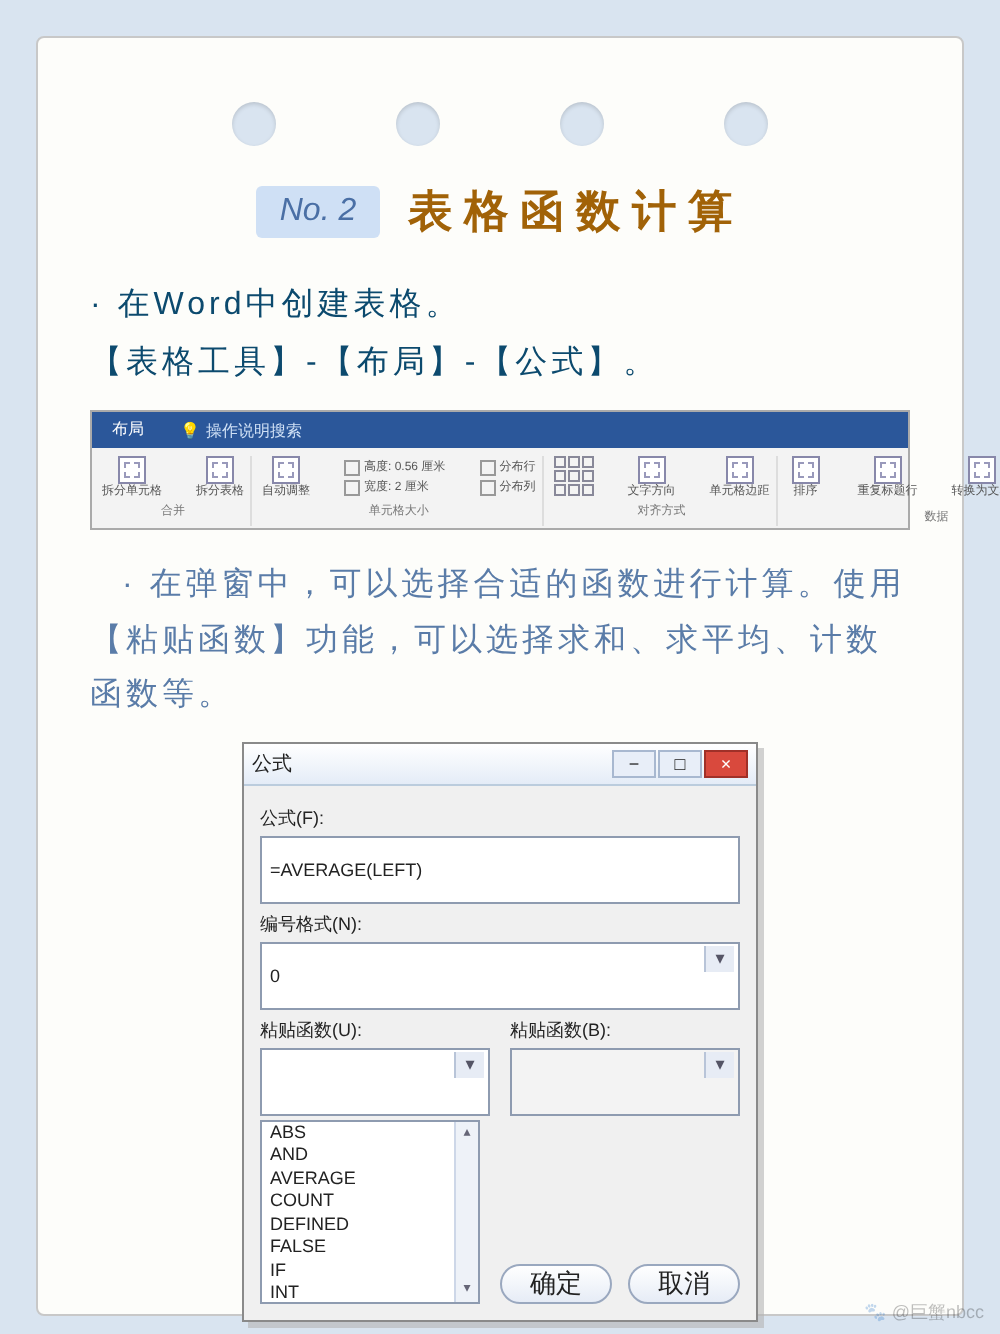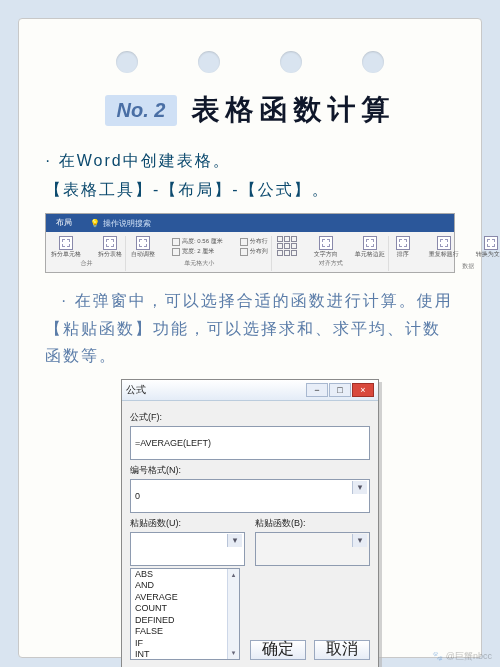--- a/index.html
+++ b/index.html
@@ -1,22 +1,22 @@
 <!DOCTYPE html>
 <html><head>
 <meta charset="utf-8">
 <style>
   *{box-sizing:border-box;margin:0;padding:0}
   body{width:500px;height:667px;background:#d9e4f0;font-family:"Microsoft YaHei",sans-serif;overflow:hidden}
   .card{position:absolute;left:18px;top:18px;width:464px;height:640px;background:#fdfdfa;border:1px solid #c8c8c8;border-radius:4px;padding:32px 26px 18px}
   .holes{display:flex;gap:60px;justify-content:center;margin-bottom:18px}
   .hole{width:22px;height:22px;border-radius:50%;background:#d9e4f0;box-shadow:inset 0 1px 2px rgba(0,0,0,.15)}
   .title-row{display:flex;align-items:center;gap:14px;margin-bottom:18px;justify-content:center}
-  .badge{background:#cfe0f5;color:#4a6fa5;padding:4px 12px;font-weight:700;font-size:20px;font-style:italic;border-radius:3px}
-  .title{font-size:28px;font-weight:700;color:#0f172a;letter-spacing:6px}
+  .badge{background:#cfe0f5;color:#4a6fa5;padding:4px 12px;font-weight:400;font-size:16px;font-style:italic;border-radius:3px}
+  .title{font-size:22px;font-weight:700;color:#a16207;letter-spacing:6px}
   .bullets{color:#0c4a6e;font-size:16px;line-height:1.7;margin-bottom:10px;letter-spacing:2px}
   .bullets p{margin-bottom:2px}
 
   .ribbon{border:1px solid #aaa;background:#f3f3f3;font-size:8px;color:#444}
   .rib-tabs{display:flex;align-items:stretch;background:#2b579a;color:#fff;height:18px}
   .rib-tab{padding:3px 10px;font-size:8px}
   .rib-search{padding:3px 8px;color:#cfe0f5;display:flex;align-items:center;gap:3px}
   .rib-body{display:flex;padding:4px 2px 1px;gap:2px}
   .rgroup{display:flex;flex-direction:column;align-items:center;border-right:1px solid #ddd;padding:0 3px}
   .ricons{display:flex;gap:17px;align-items:flex-start}
@@ -42,21 +42,21 @@
   .fld-lbl{font-size:9px;margin:4px 0 2px}
   .fld-in{width:100%;height:34px;border:1px solid #8e9bb0;background:#fff;padding:12px 4px;font-size:9px;display:flex;align-items:center;position:relative}
   .combo::after{content:"▾";position:absolute;right:2px;top:1px;font-size:9px;color:#556;background:#e7ecf5;width:14px;height:13px;display:flex;align-items:center;justify-content:center;border-left:1px solid #b8c4d8}
   .two{display:flex;gap:10px}
   .two>div{flex:1}
   .disabled .fld-in{background:#f3f3f3;color:#aaa}
   .listbox{border:1px solid #8e9bb0;background:#fff;width:124px;height:92px;overflow:hidden;margin-top:2px;position:relative}
   .listbox div{font-size:9px;padding:0 4px;line-height:11.5px}
   .listbox .scroll{position:absolute;right:0;top:0;width:12px;height:100%;background:#eef2f8;border-left:1px solid #cdd7e8;display:flex;flex-direction:column;align-items:center;justify-content:space-between;font-size:7px;color:#667}
   .btns{display:flex;gap:8px;justify-content:flex-end;margin-top:6px}
-  .btn{width:56px;height:20px;border:1px solid #9aa8bf;background:linear-gradient(#fff,#e6ecf6);display:flex;align-items:center;justify-content:center;font-size:16px;border-radius:0}
+  .btn{width:56px;height:20px;border:1px solid #9aa8bf;background:linear-gradient(#fff,#e6ecf6);display:flex;align-items:center;justify-content:center;font-size:13px;border-radius:10px}
 
   .watermark{position:absolute;right:8px;bottom:4px;font-size:9px;color:rgba(0,0,0,.25)}
 </style>
 </head>
 <body>
 
 <div class="card">
   <div class="holes">
     <div class="hole"></div>
       <div class="hole"></div>

